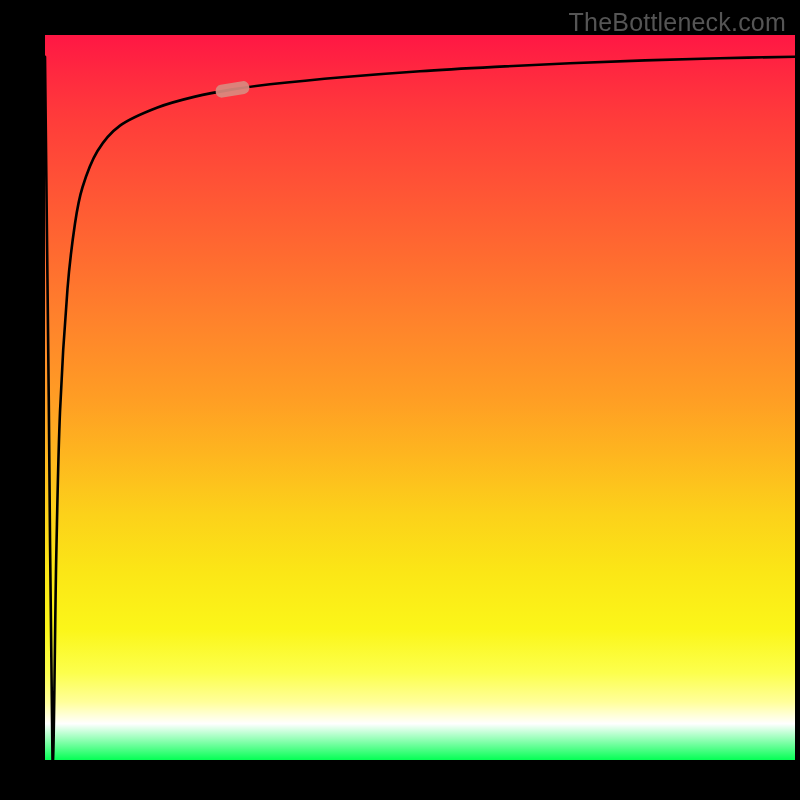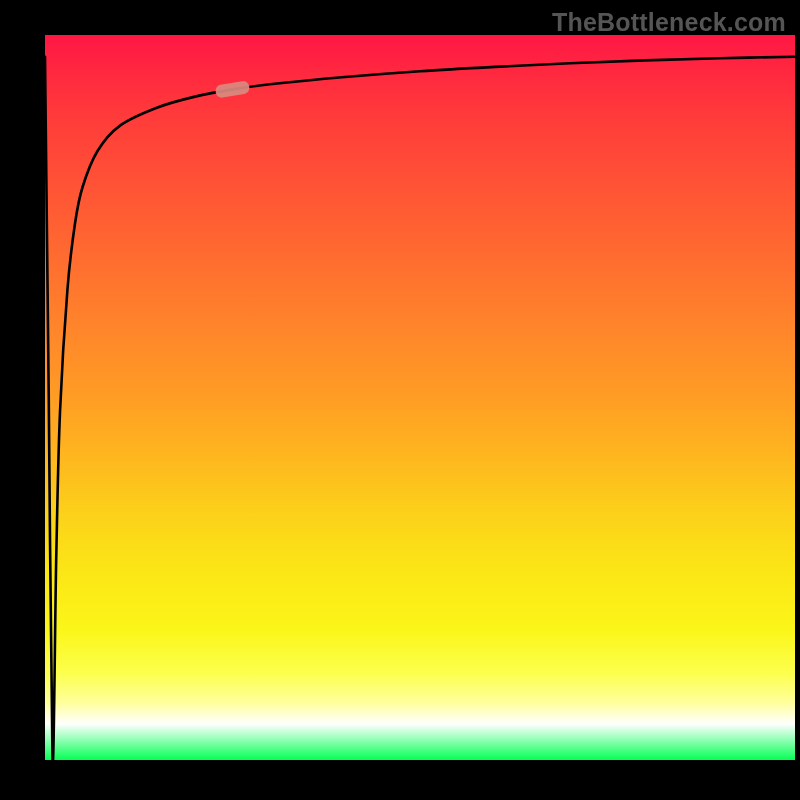--- a/index.html
+++ b/index.html
@@ -17,21 +17,21 @@
     height: 800px;
     background: #000;
   }
   .watermark {
     position: absolute;
     top: 8px;
     right: 14px;
     color: #555;
     font-size: 25px;
     letter-spacing: 0.2px;
-    font-weight: 700;
+    font-weight: 400;
     z-index: 10;
     user-select: none;
   }
   .plot {
     position: absolute;
     left: 45px;
     top: 35px;
     width: 750px;
     height: 725px;
     background: linear-gradient(

